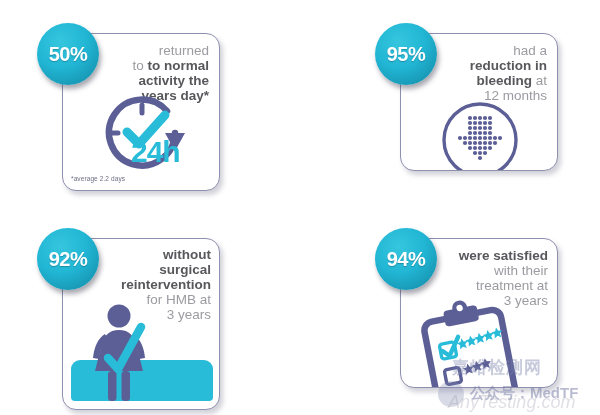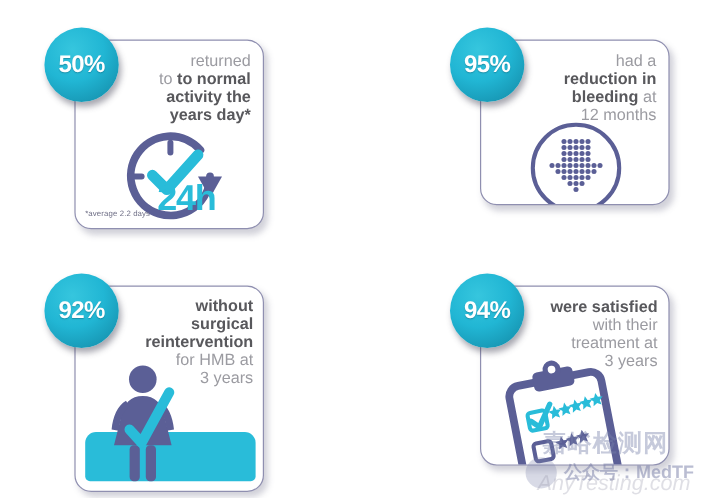--- a/index.html
+++ b/index.html
@@ -65,21 +65,21 @@
 
   
   .cyan-bar {
     position: absolute;
     background: #29bcd9;
     border-radius: 9px 9px 4px 4px;
   }
 
   .wm-cn {
     position: absolute;
-    font-size: 20px;
+    font-size: 17px;
     font-weight: bold;
     color: rgba(120,128,170,0.42);
     white-space: nowrap;
     letter-spacing: 1px;
   }
   .wm-sub {
     position: absolute;
     font-size: 15px;
     color: rgba(110,118,160,0.48);
     white-space: nowrap;
@@ -107,21 +107,21 @@
   <div class="panel" style="left:62px; top:33px; width:158px; height:158px;">
     <div class="panel-inner">
 
       <div class="headline" style="right:10px; top:9px; width:120px;">
         <span class="ln t-light">returned</span>
         <span class="ln"><span class="t-light">to </span><span class="t-bold">to normal</span></span>
         <span class="ln t-bold">activity the</span>
         <span class="ln t-bold">years day*</span>
       </div>
 
-      <div class="icon-wrap" style="left:16px; top:69px; width:130px; height:92px;">
+      <div class="icon-wrap" style="left:16px; top:55px; width:130px; height:92px;">
         <svg width="130" height="92" viewBox="0 0 130 92">
 
           <path d="M 88 22 A 33 33 0 1 0 96 44" fill="none" stroke="#5b5f96" stroke-width="6.5" stroke-linecap="round"></path>
 
           <path d="M 86 44 L 106 44 L 96 62 Z" fill="#5b5f96"></path>
 
           <line x1="63" y1="16" x2="63" y2="24" stroke="#5b5f96" stroke-width="5" stroke-linecap="round"></line>
           <line x1="30" y1="44" x2="39" y2="44" stroke="#5b5f96" stroke-width="5" stroke-linecap="round"></line>
 
           <path d="M 48 43 L 60 55 L 86 26" fill="none" stroke="#29bcd9" stroke-width="9" stroke-linecap="round" stroke-linejoin="round"></path>

